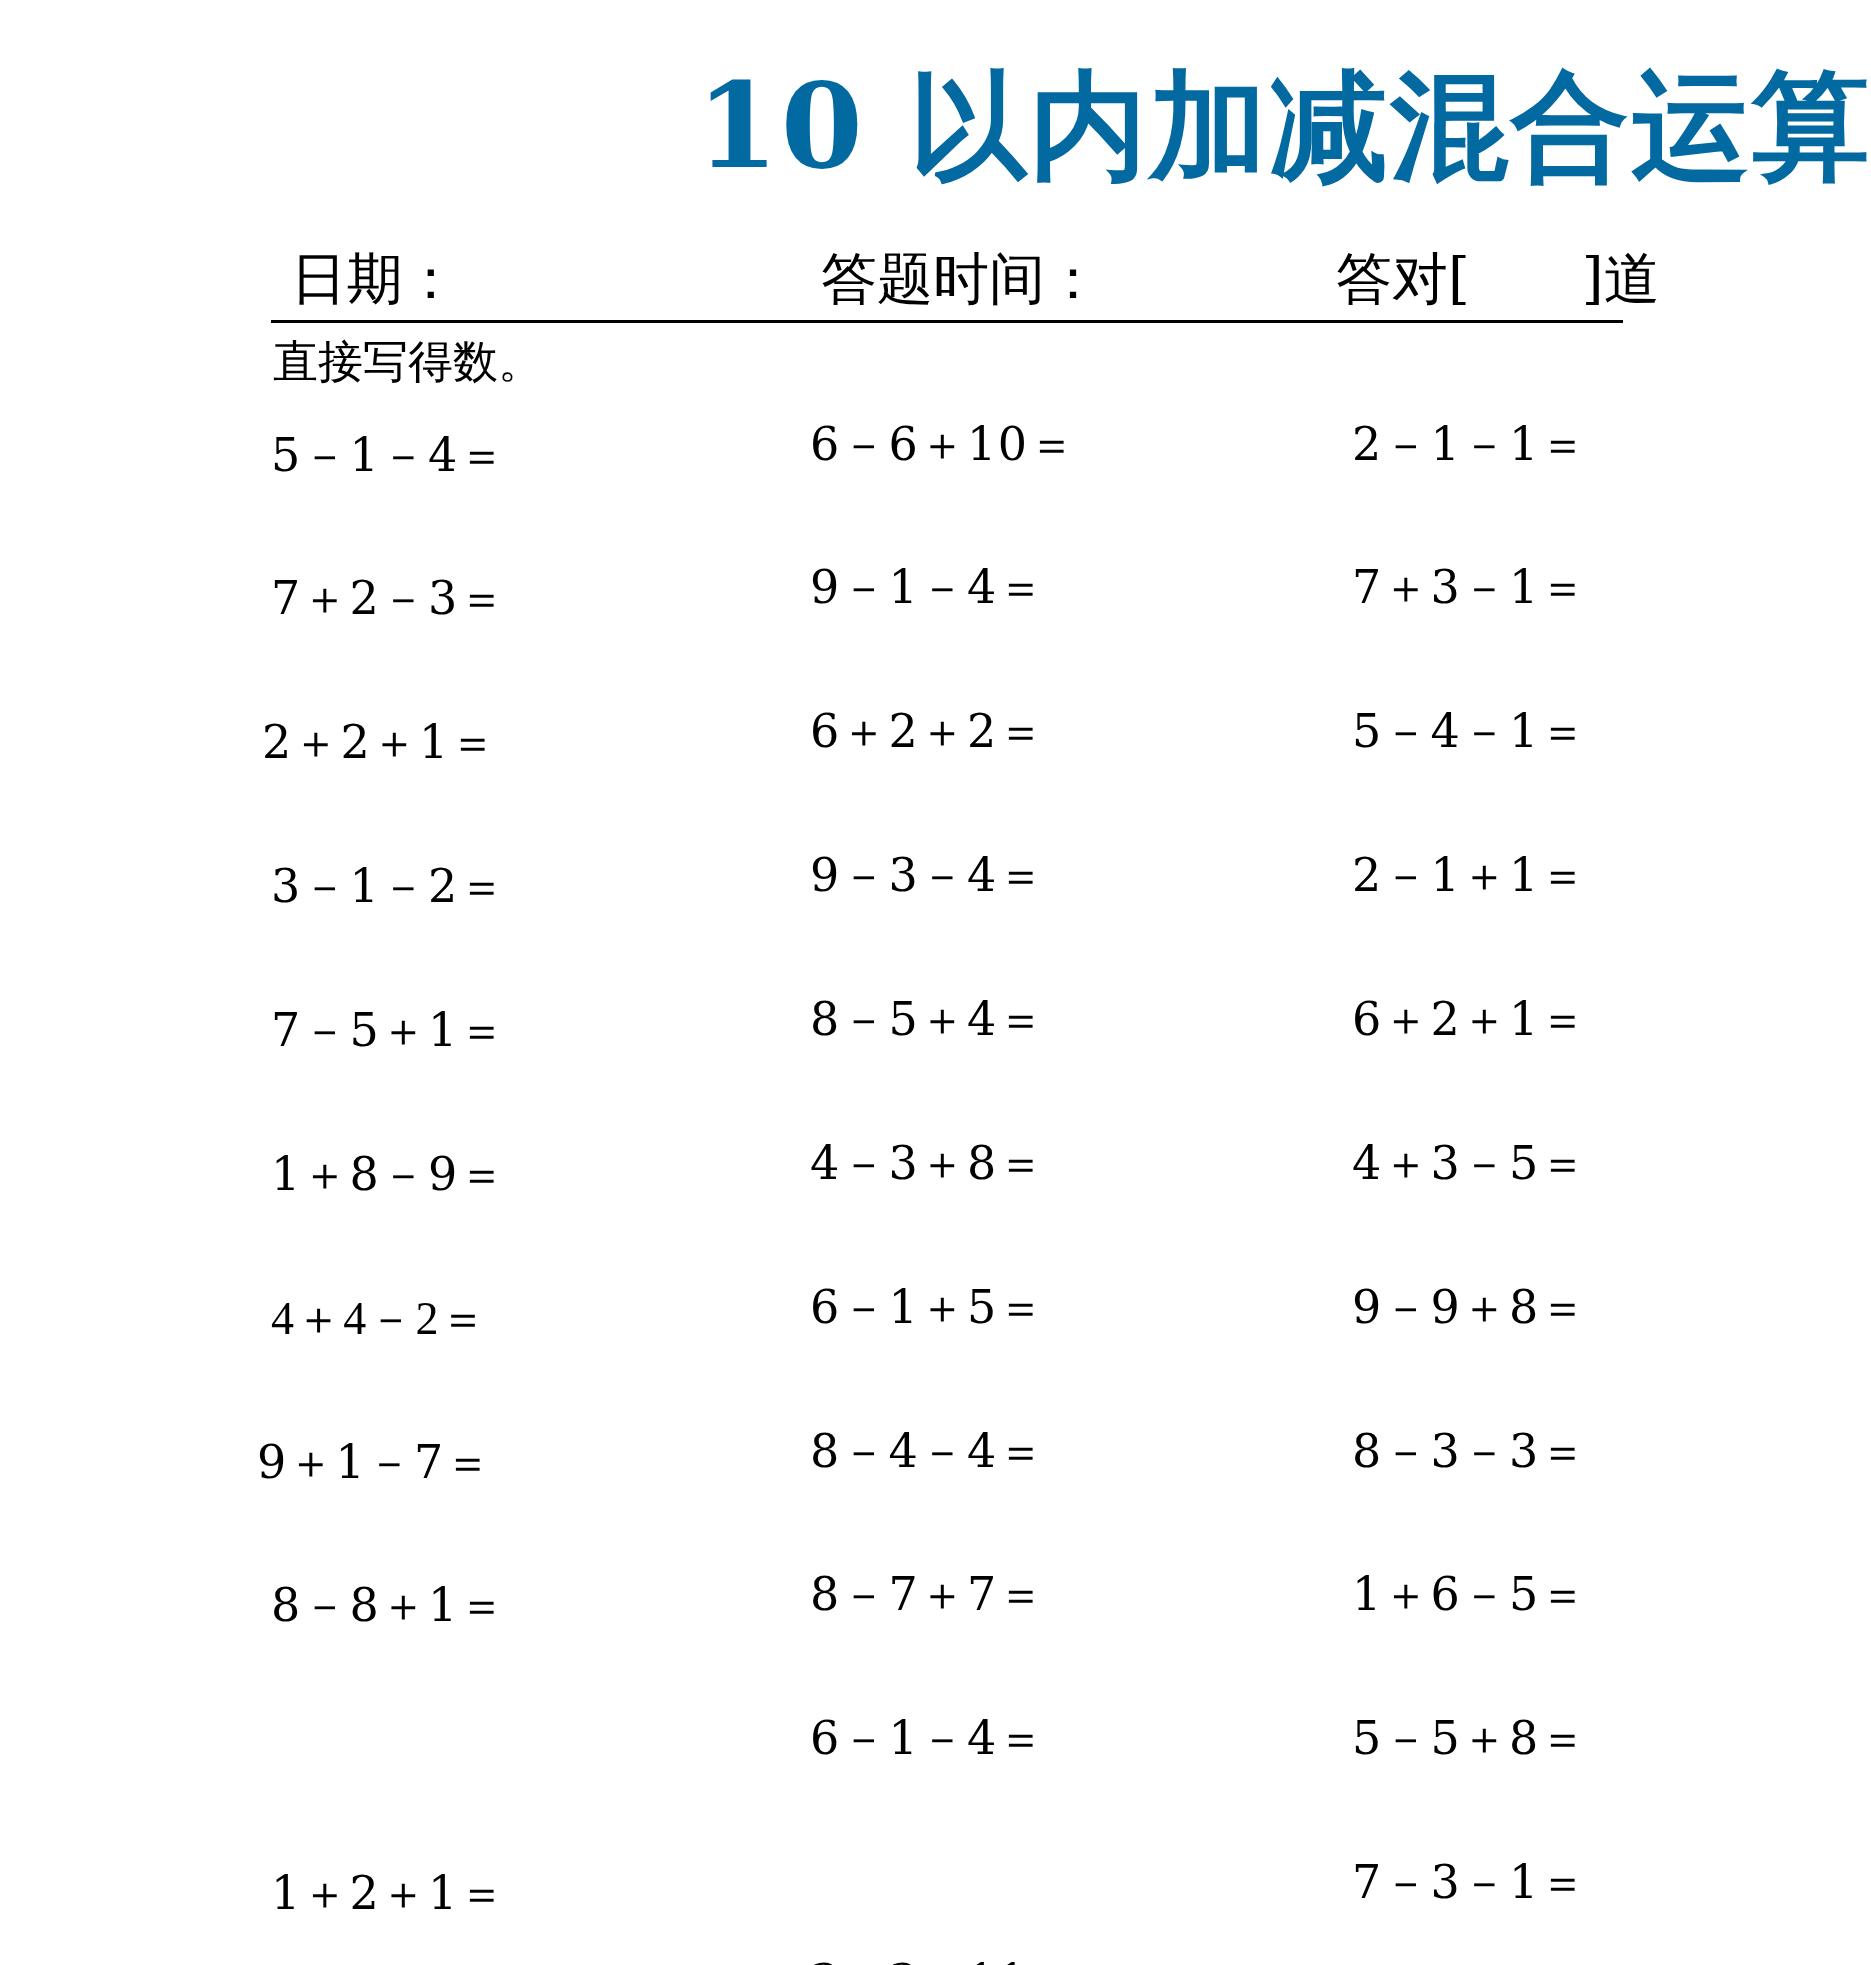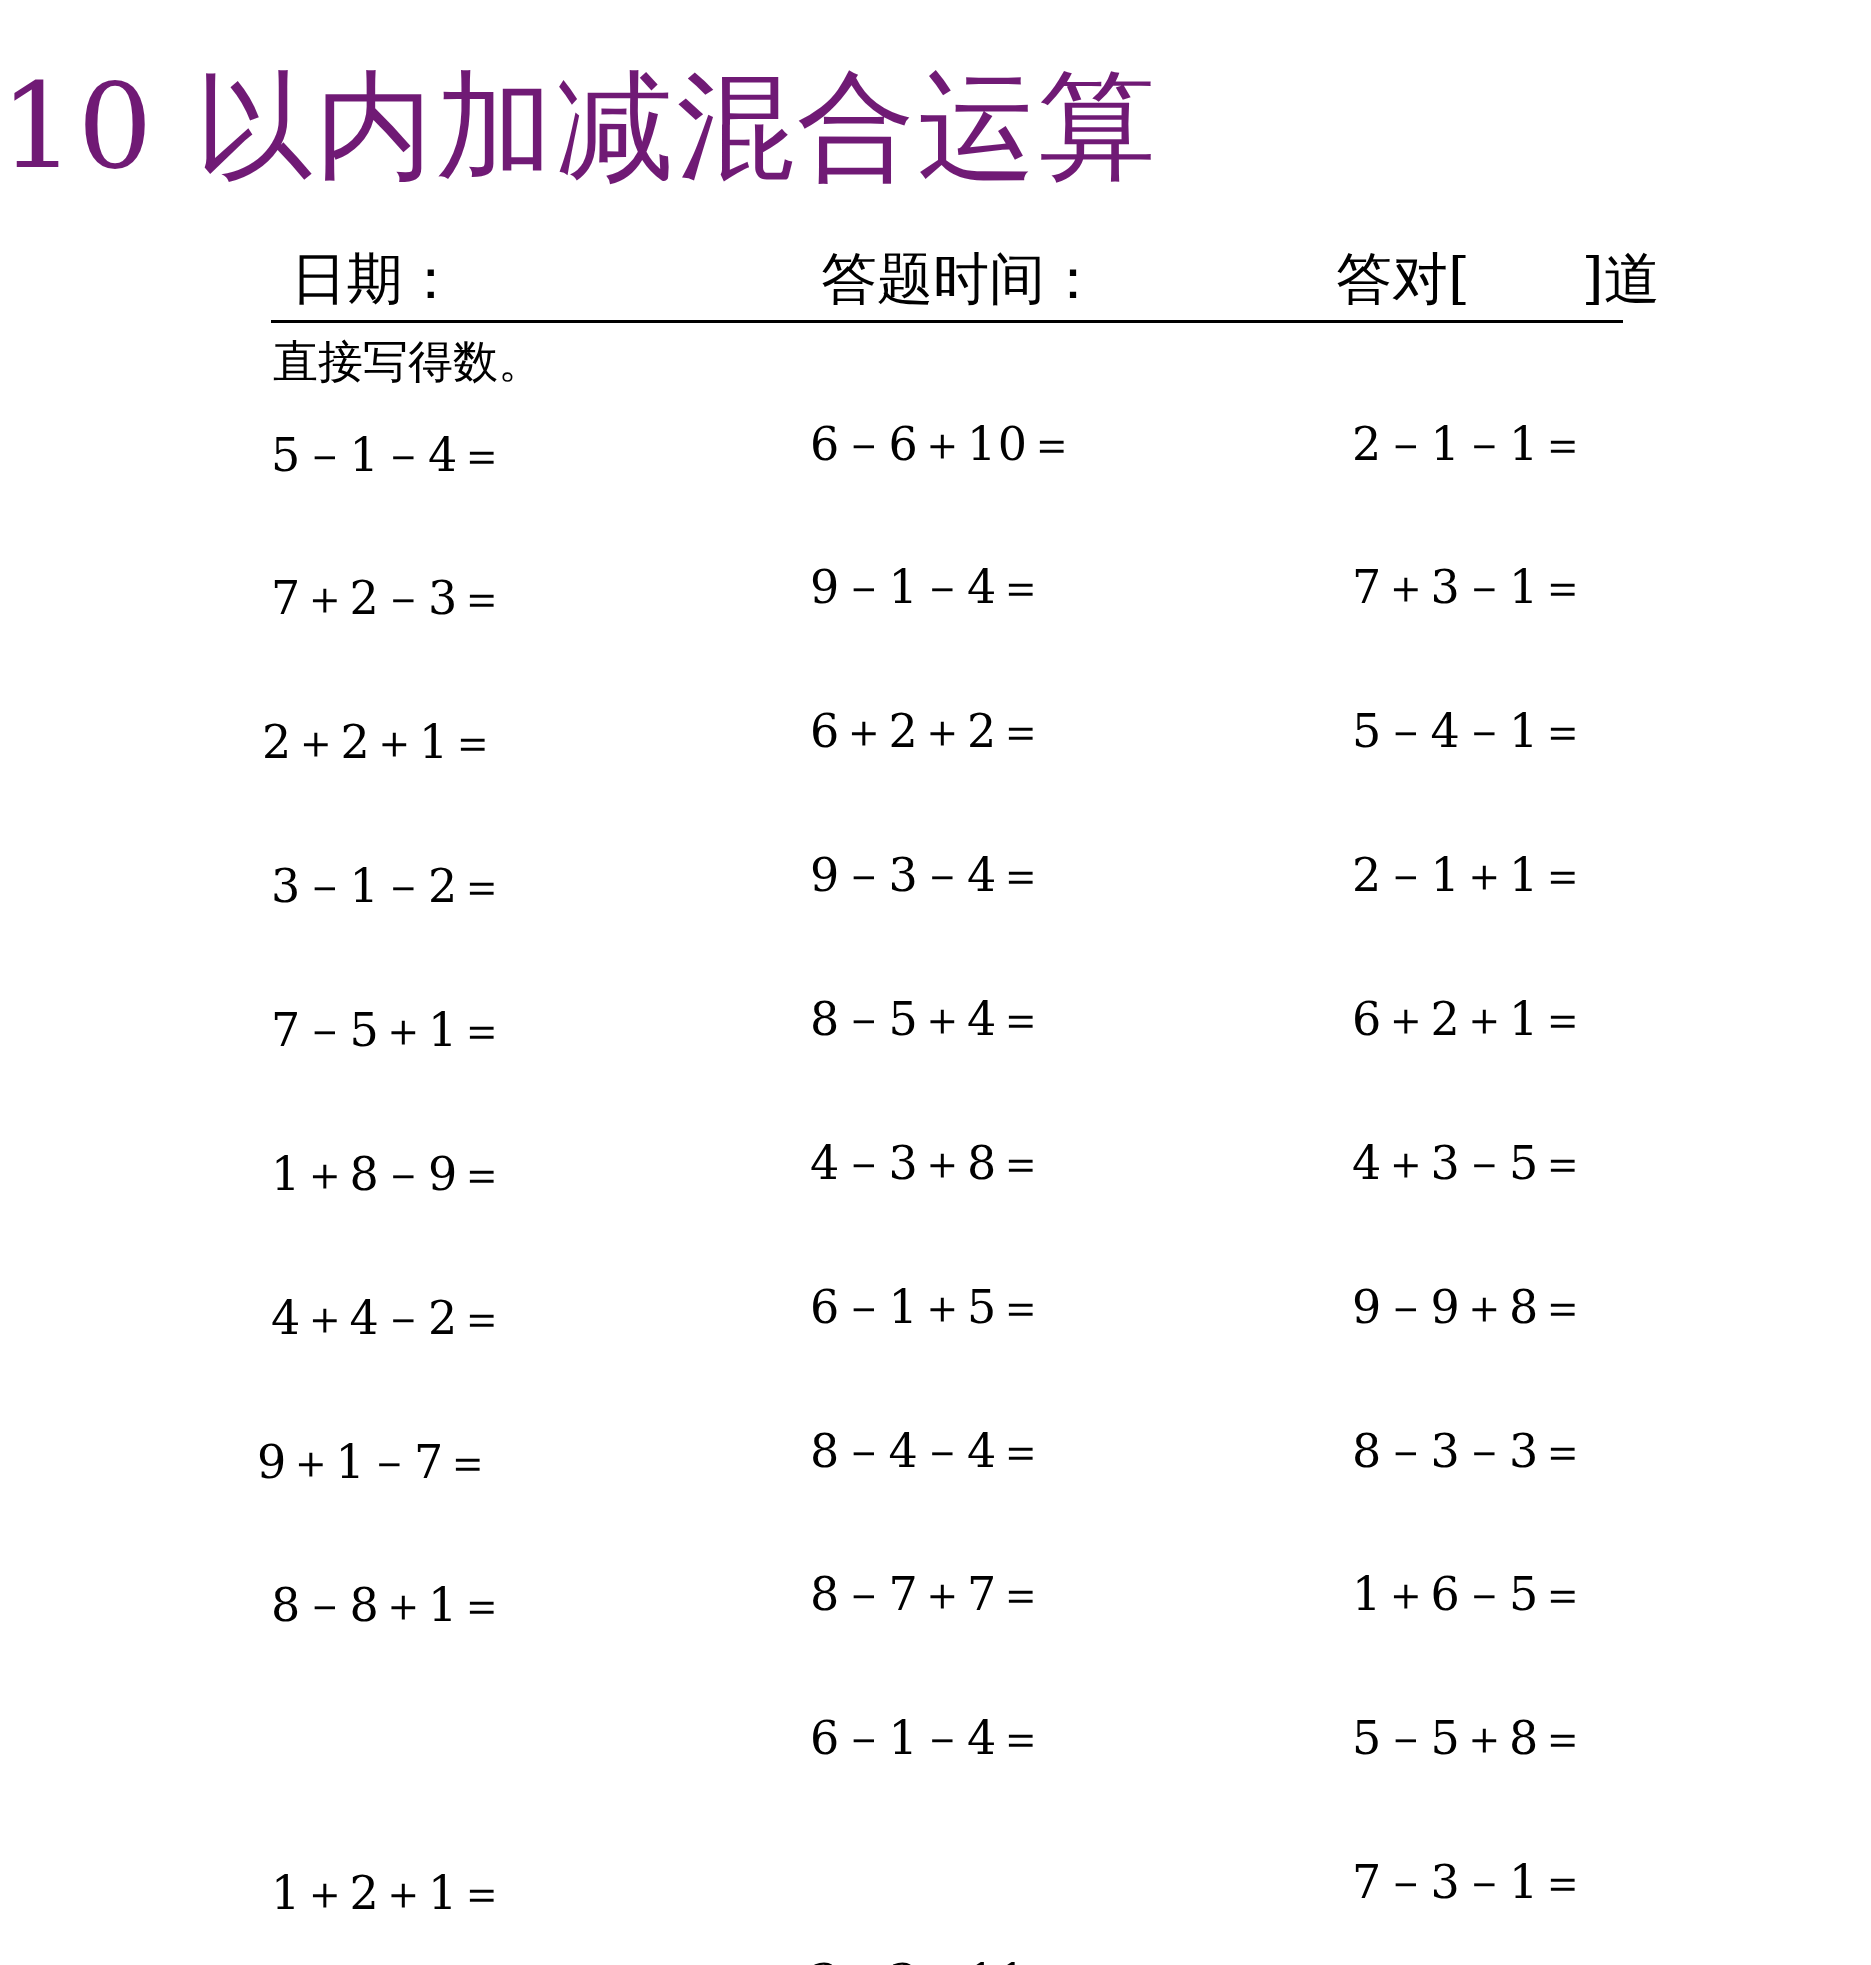--- a/index.html
+++ b/index.html
@@ -9,24 +9,24 @@
       height: 2495px;
       position: relative;
       overflow: hidden;
       font-family: "DejaVu Serif", "Liberation Serif", serif;
       color: #000;
     }
     .title {
       position: absolute;
       left: 0; right: 0;
       top: 67px;
-      text-align: left;
+      text-align: right;
       font-size: 118px;
-      font-weight: normal;
-      color: #701a75;
+      font-weight: bold;
+      color: #0369a1;
       letter-spacing: 2.4px;
       line-height: 1;
       font-family: "DejaVu Serif", "Liberation Serif", serif;
     }
     .info-row {
       position: absolute;
       left: 271px;
       width: 1352px;
       top: 251px;
       height: 55px;
@@ -94,21 +94,21 @@
     <div class="eq" style="left: 1352px; top: 702px;">5－4－1＝</div>
     <div class="eq" style="left: 271px; top: 857px;">3－1－2＝</div>
     <div class="eq" style="left: 810px; top: 846px;">9－3－4＝</div>
     <div class="eq" style="left: 1352px; top: 846px;">2－1＋1＝</div>
     <div class="eq" style="left: 271px; top: 1001px;">7－5＋1＝</div>
     <div class="eq" style="left: 810px; top: 990px;">8－5＋4＝</div>
     <div class="eq" style="left: 1352px; top: 990px;">6＋2＋1＝</div>
     <div class="eq" style="left: 271px; top: 1145px;">1＋8－9＝</div>
     <div class="eq" style="left: 810px; top: 1134px;">4－3＋8＝</div>
     <div class="eq" style="left: 1352px; top: 1134px;">4＋3－5＝</div>
-    <div class="eq" style="left: 271px; top: 1289px;">4＋4－2＝</div>
+    <div class="eq" style="left: 271px; top: 1289px; font-family: Liberation Serif, serif;">4＋4－2＝</div>
     <div class="eq" style="left: 810px; top: 1278px;">6－1＋5＝</div>
     <div class="eq" style="left: 1352px; top: 1278px;">9－9＋8＝</div>
     <div class="eq" style="left: 257px; top: 1433px;">9＋1－7＝</div>
     <div class="eq" style="left: 810px; top: 1422px;">8－4－4＝</div>
     <div class="eq" style="left: 1352px; top: 1422px;">8－3－3＝</div>
     <div class="eq" style="left: 271px; top: 1576px;">8－8＋1＝</div>
     <div class="eq" style="left: 810px; top: 1565px;">8－7＋7＝</div>
     <div class="eq" style="left: 1352px; top: 1565px;">1＋6－5＝</div>
     <div class="eq" style="left: 810px; top: 1709px;">6－1－4＝</div>
     <div class="eq" style="left: 1352px; top: 1709px;">5－5＋8＝</div>

